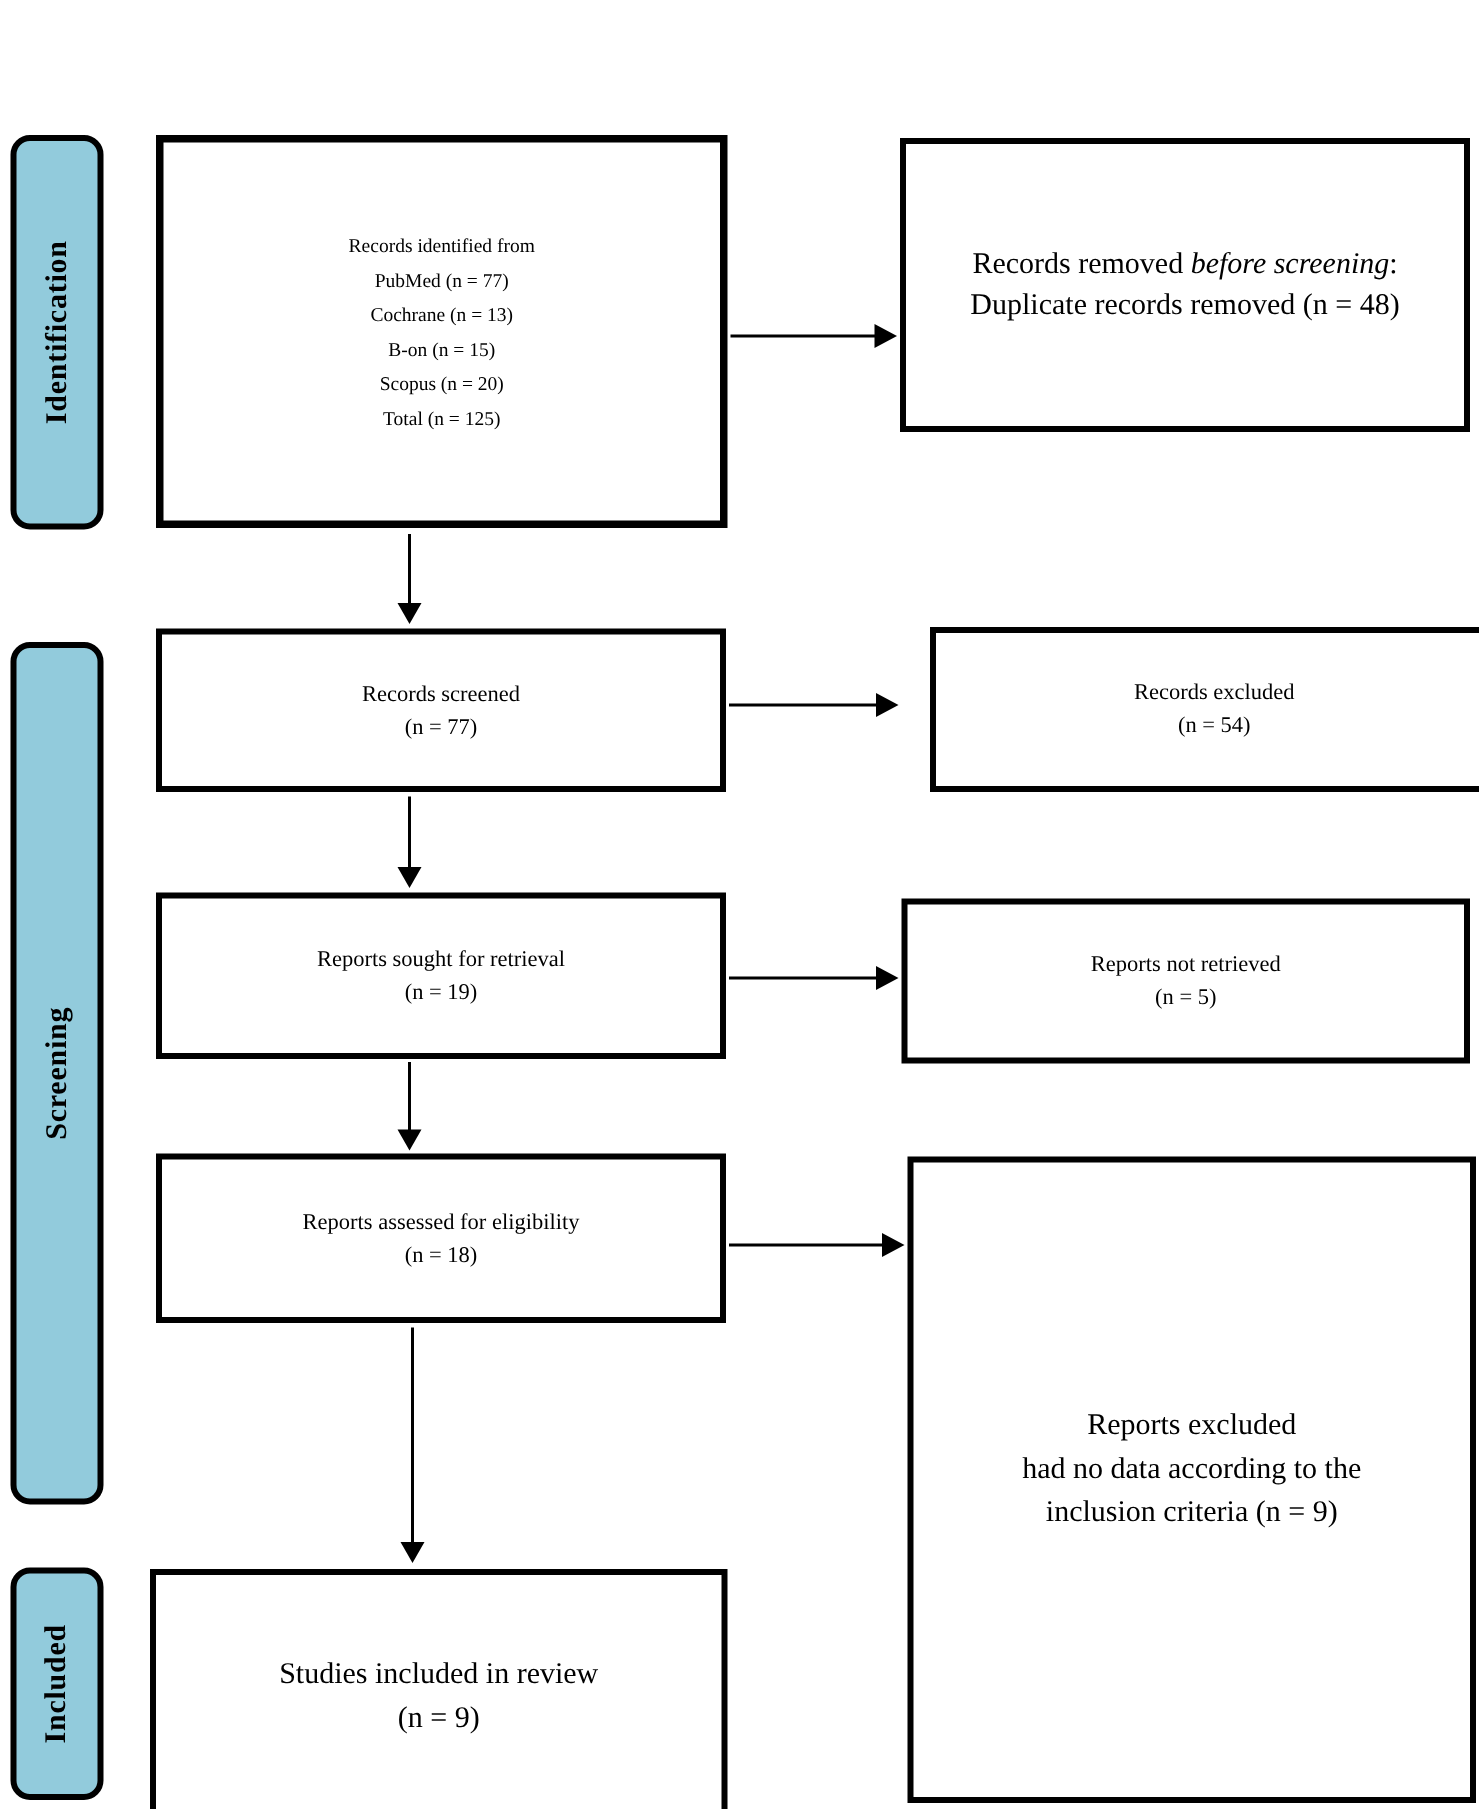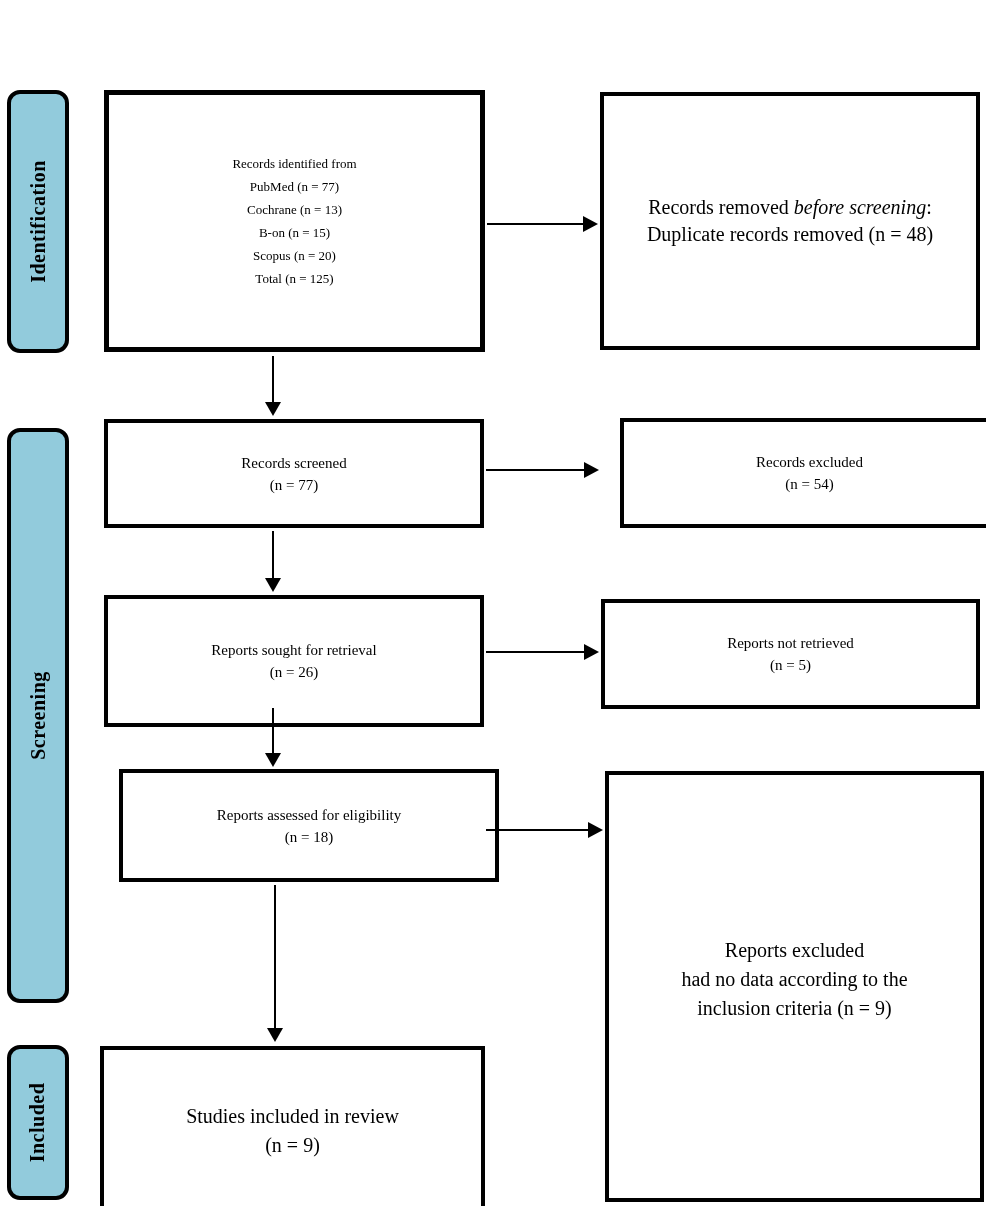--- a/index.html
+++ b/index.html
@@ -86,48 +86,48 @@
 
   <div class="box thick fs17" style="left:104px; top:90px; width:381px; height:262px;">
     <div>Records identified from</div>
     <div>PubMed (n = 77)</div>
     <div>Cochrane (n = 13)</div>
     <div>B-on (n = 15)</div>
     <div>Scopus (n = 20)</div>
     <div>Total (n = 125)</div>
   </div>
 
-  <div class="box fs20" style="left:600px; top:92px; width:380px; height:258px;">
+  <div class="box fs20" style="left:600px; top:92px; width:380px; height:196px;">
     <div>
       <span>Records removed </span><span class="it">before screening</span><span>:</span>
     </div>
     <div>Duplicate records removed (n = 48)</div>
   </div>
 
   <div class="box fs15" style="left:104px; top:419px; width:380px; height:109px;">
     <div>Records screened</div>
     <div>(n = 77)</div>
   </div>
 
   <div class="box fs15" style="left:620px; top:418px; width:379px; height:110px;">
     <div>Records excluded</div>
     <div>(n = 54)</div>
   </div>
 
-  <div class="box fs15" style="left:104px; top:595px; width:380px; height:132px;">
+  <div class="box fs15" style="left:104px; top:595px; width:380px; height:111px;">
     <div>Reports sought for retrieval</div>
-    <div>(n = 26)</div>
+    <div>(n = 19)</div>
   </div>
 
   <div class="box fs15" style="left:601px; top:599px; width:379px; height:110px;">
     <div>Reports not retrieved</div>
     <div>(n = 5)</div>
   </div>
 
-  <div class="box fs15" style="left:104px; top:769px; width:380px; height:113px;margin-left:15px;">
+  <div class="box fs15" style="left:104px; top:769px; width:380px; height:113px;">
     <div>Reports assessed for eligibility</div>
     <div>(n = 18)</div>
   </div>
 
   <div class="box fs20w" style="left:605px; top:771px; width:379px; height:431px; padding-bottom:14px;">
     <div>Reports excluded</div>
     <div>had no data according to the</div>
     <div>inclusion criteria (n = 9)</div>
   </div>
 

